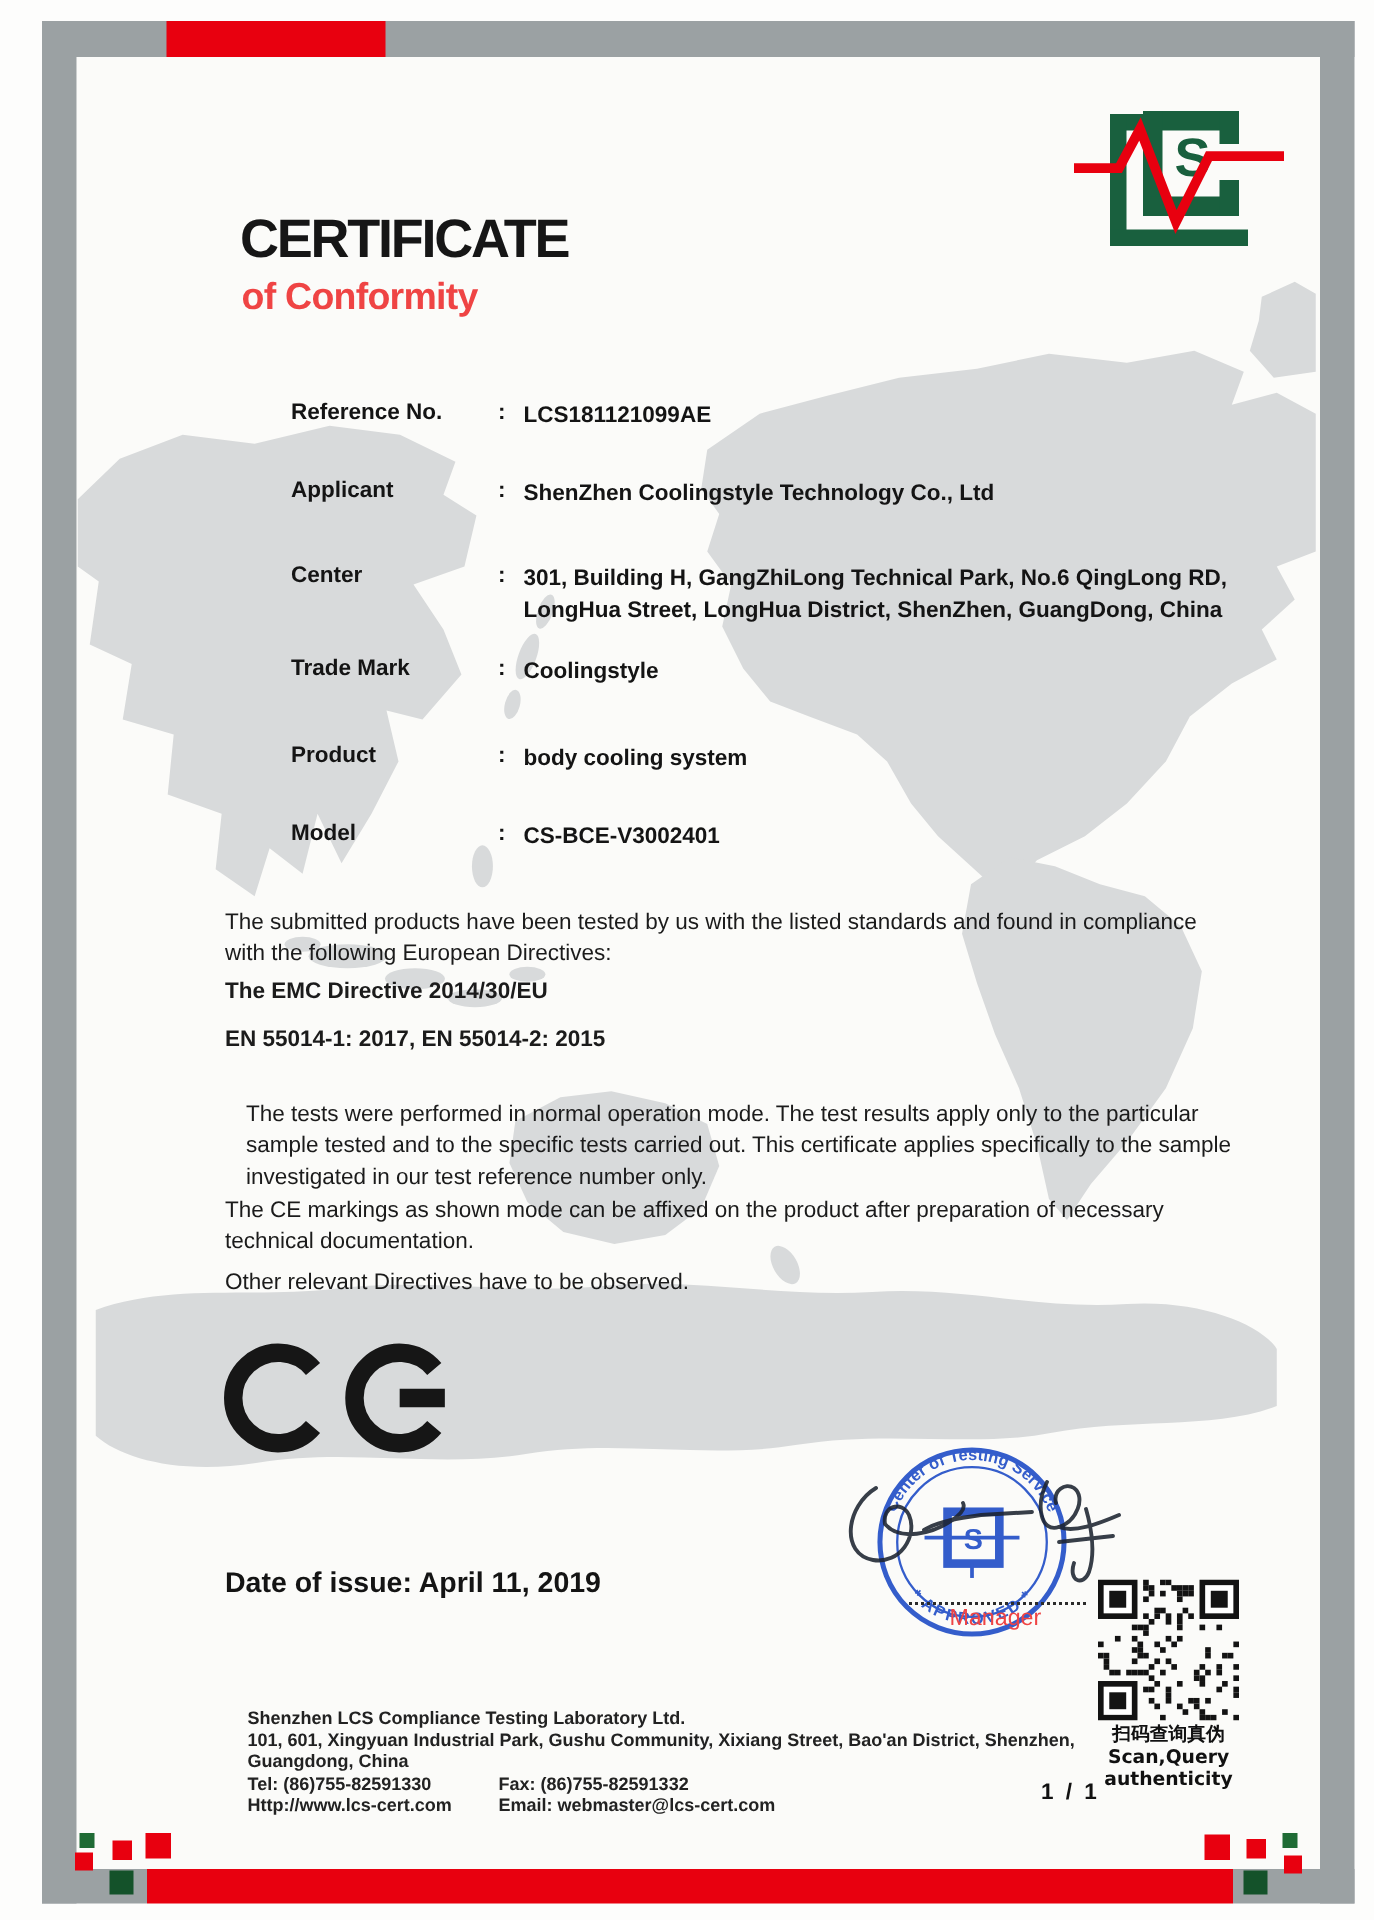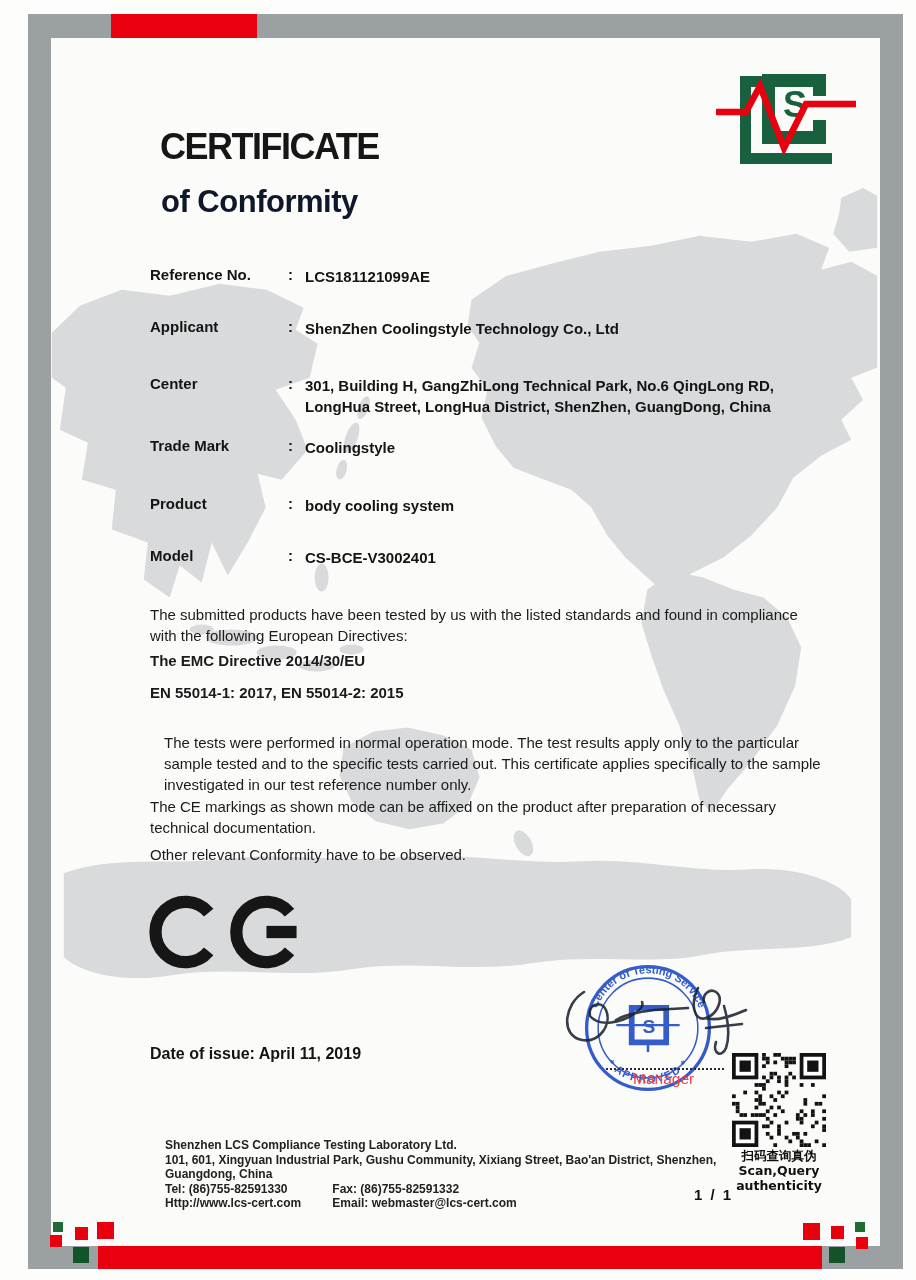--- a/index.html
+++ b/index.html
@@ -4,28 +4,28 @@
 <style>
   html,body{margin:0;padding:0;background:#ffffff;}
   #canvas{position:relative;width:916px;height:1280px;background:#fdfdfc;overflow:hidden;
           font-family:"Liberation Sans", sans-serif;color:#1a1a1a;}
   .abs{position:absolute;}
   .page{left:51px;top:38px;width:829px;height:1208px;background:#fbfbf9;}
   .frame{background:#9ba1a3;}
   .red{background:#e8000f;}
   .sq{position:absolute;}
   .title{font-weight:bold;font-size:36px;letter-spacing:-1.5px;color:#161616;}
-  .subtitle{font-weight:bold;font-size:31px;letter-spacing:-0.5px;color:#0f172a;}
+  .subtitle{font-weight:bold;font-size:25px;letter-spacing:-0.5px;color:#ef4444;}
   .field-row{position:absolute;display:flex;width:690px;font-size:15px;font-weight:bold;color:#141414;}
-  .field-label{width:138px;flex:none;}
+  .field-label{width:138px;flex:none;margin-left:44px;}
   .field-colon{width:17px;flex:none;}
   .field-value{flex:1;white-space:pre-line;line-height:21px;}
   .para{font-size:15px;line-height:21px;color:#1b1b1b;white-space:pre-line;width:690px;}
   .para-bold{font-weight:bold;}
-  .date-line{font-size:16px;font-weight:bold;color:#141414;}
+  .date-line{font-size:19px;font-weight:bold;color:#141414;}
   .footer-text{font-size:12px;line-height:14.5px;color:#222;}
   .footer-cols span{display:inline-block;}
   .footer-col1{width:164px;}
   .dotline{border-bottom:2.5px dotted #2b2b2b;height:10px;}
   .manager{font-size:15.5px;color:#ef4444;}
   .qr-caption{font-size:12.5px;font-weight:bold;text-align:center;color:#111;
               font-family:"DejaVu Sans", sans-serif;}
   .pagenum{font-size:15px;font-weight:bold;letter-spacing:2px;color:#111;}
   svg text{font-family:"Liberation Sans", sans-serif;}
 </style>
@@ -85,21 +85,21 @@
       <rect x="46" y="4" width="64" height="13"></rect>
       <rect x="46" y="4" width="13" height="70"></rect>
       <rect x="46" y="61" width="64" height="13"></rect>
       <rect x="97" y="4" width="13" height="22"></rect>
       <rect x="97" y="50" width="13" height="24"></rect>
     </g>
     <text x="79" y="47" text-anchor="middle" font-size="36" font-weight="bold" fill="#19603e">S</text>
     <polyline points="0,42 30,42 44,16 68,78 90,34 140,34" fill="none" stroke="#e8000f" stroke-width="6.5"></polyline>
   </svg>
 
-  <div class="abs title" style="left:160px;top:126px;">CERTIFICATE</div>
+  <div class="abs title" style="left:160px;top:138px;">CERTIFICATE</div>
   <div class="abs subtitle" style="left:161px;top:184px;">of Conformity</div>
 
   <div class="abs" style="left:150px;top:266px;width:700px;height:320px;">
     <div class="field-row" style="top:0;">
       <span class="field-label">Reference No.</span>
       <span class="field-colon">:</span>
       <span class="field-value">LCS181121099AE</span>
     </div>
     <div class="field-row" style="top:52px;">
       <span class="field-label">Applicant</span>
@@ -131,21 +131,21 @@
 
   <div class="abs para" style="left:150px;top:604px;">The submitted products have been tested by us with the listed standards and found in compliance
 with the following European Directives:</div>
   <div class="abs para para-bold" style="left:150px;top:650px;">The EMC Directive 2014/30/EU</div>
   <div class="abs para para-bold" style="left:150px;top:682px;">EN 55014-1: 2017, EN 55014-2: 2015</div>
   <div class="abs para" style="left:164px;top:732px;">The tests were performed in normal operation mode. The test results apply only to the particular
 sample tested and to the specific tests carried out. This certificate applies specifically to the sample
 investigated in our test reference number only.</div>
   <div class="abs para" style="left:150px;top:796px;">The CE markings as shown mode can be affixed on the product after preparation of necessary
 technical documentation.</div>
-  <div class="abs para" style="left:150px;top:844px;">Other relevant Conformity have to be observed.</div>
+  <div class="abs para" style="left:150px;top:844px;">Other relevant Directives have to be observed.</div>
 
   <svg class="abs" style="left:146px;top:884px;" width="168" height="96" viewBox="0 0 212 96">
     <g fill="none" stroke="#161616" stroke-width="15.5">
       <path d="M79.1,23.6 A38,38 0 1 0 79.1,72.4"></path>
       <path d="M181.1,23.6 A38,38 0 1 0 181.1,72.4"></path>
       <path d="M152,48 L190,48"></path>
     </g>
   </svg>
 
   <div class="abs date-line" style="left:150px;top:1045px;">Date of issue: April 11, 2019</div>

